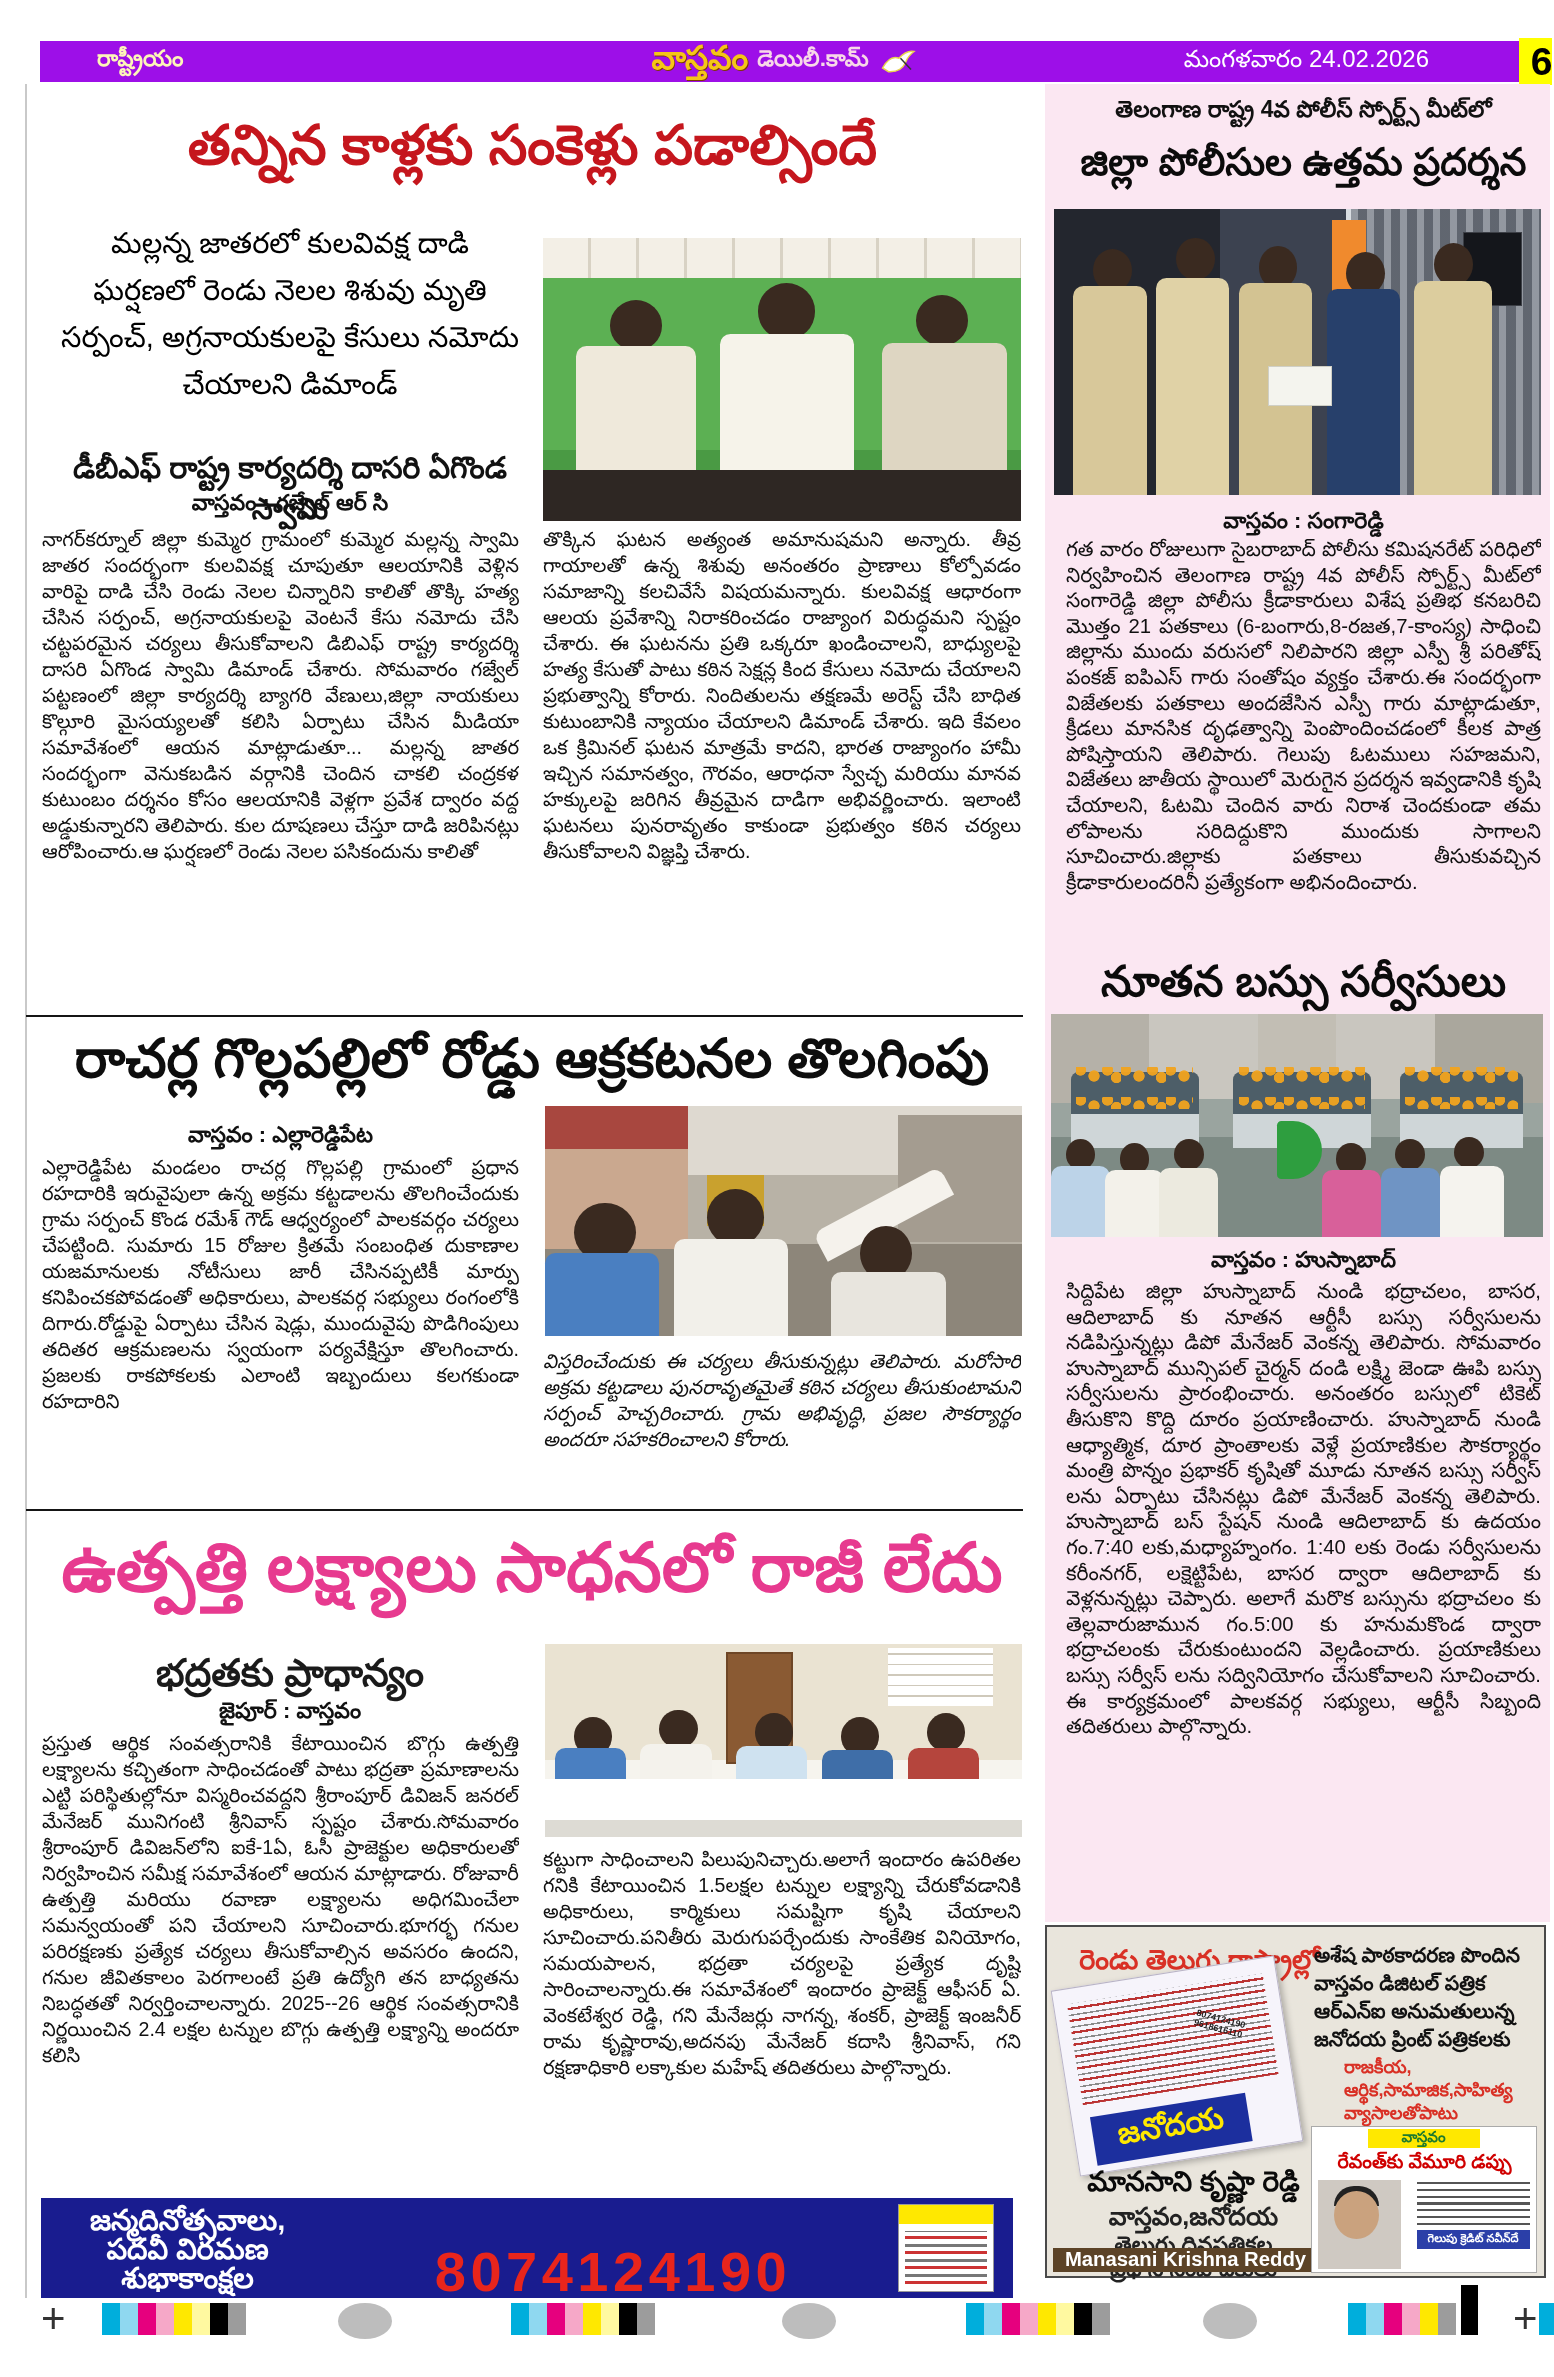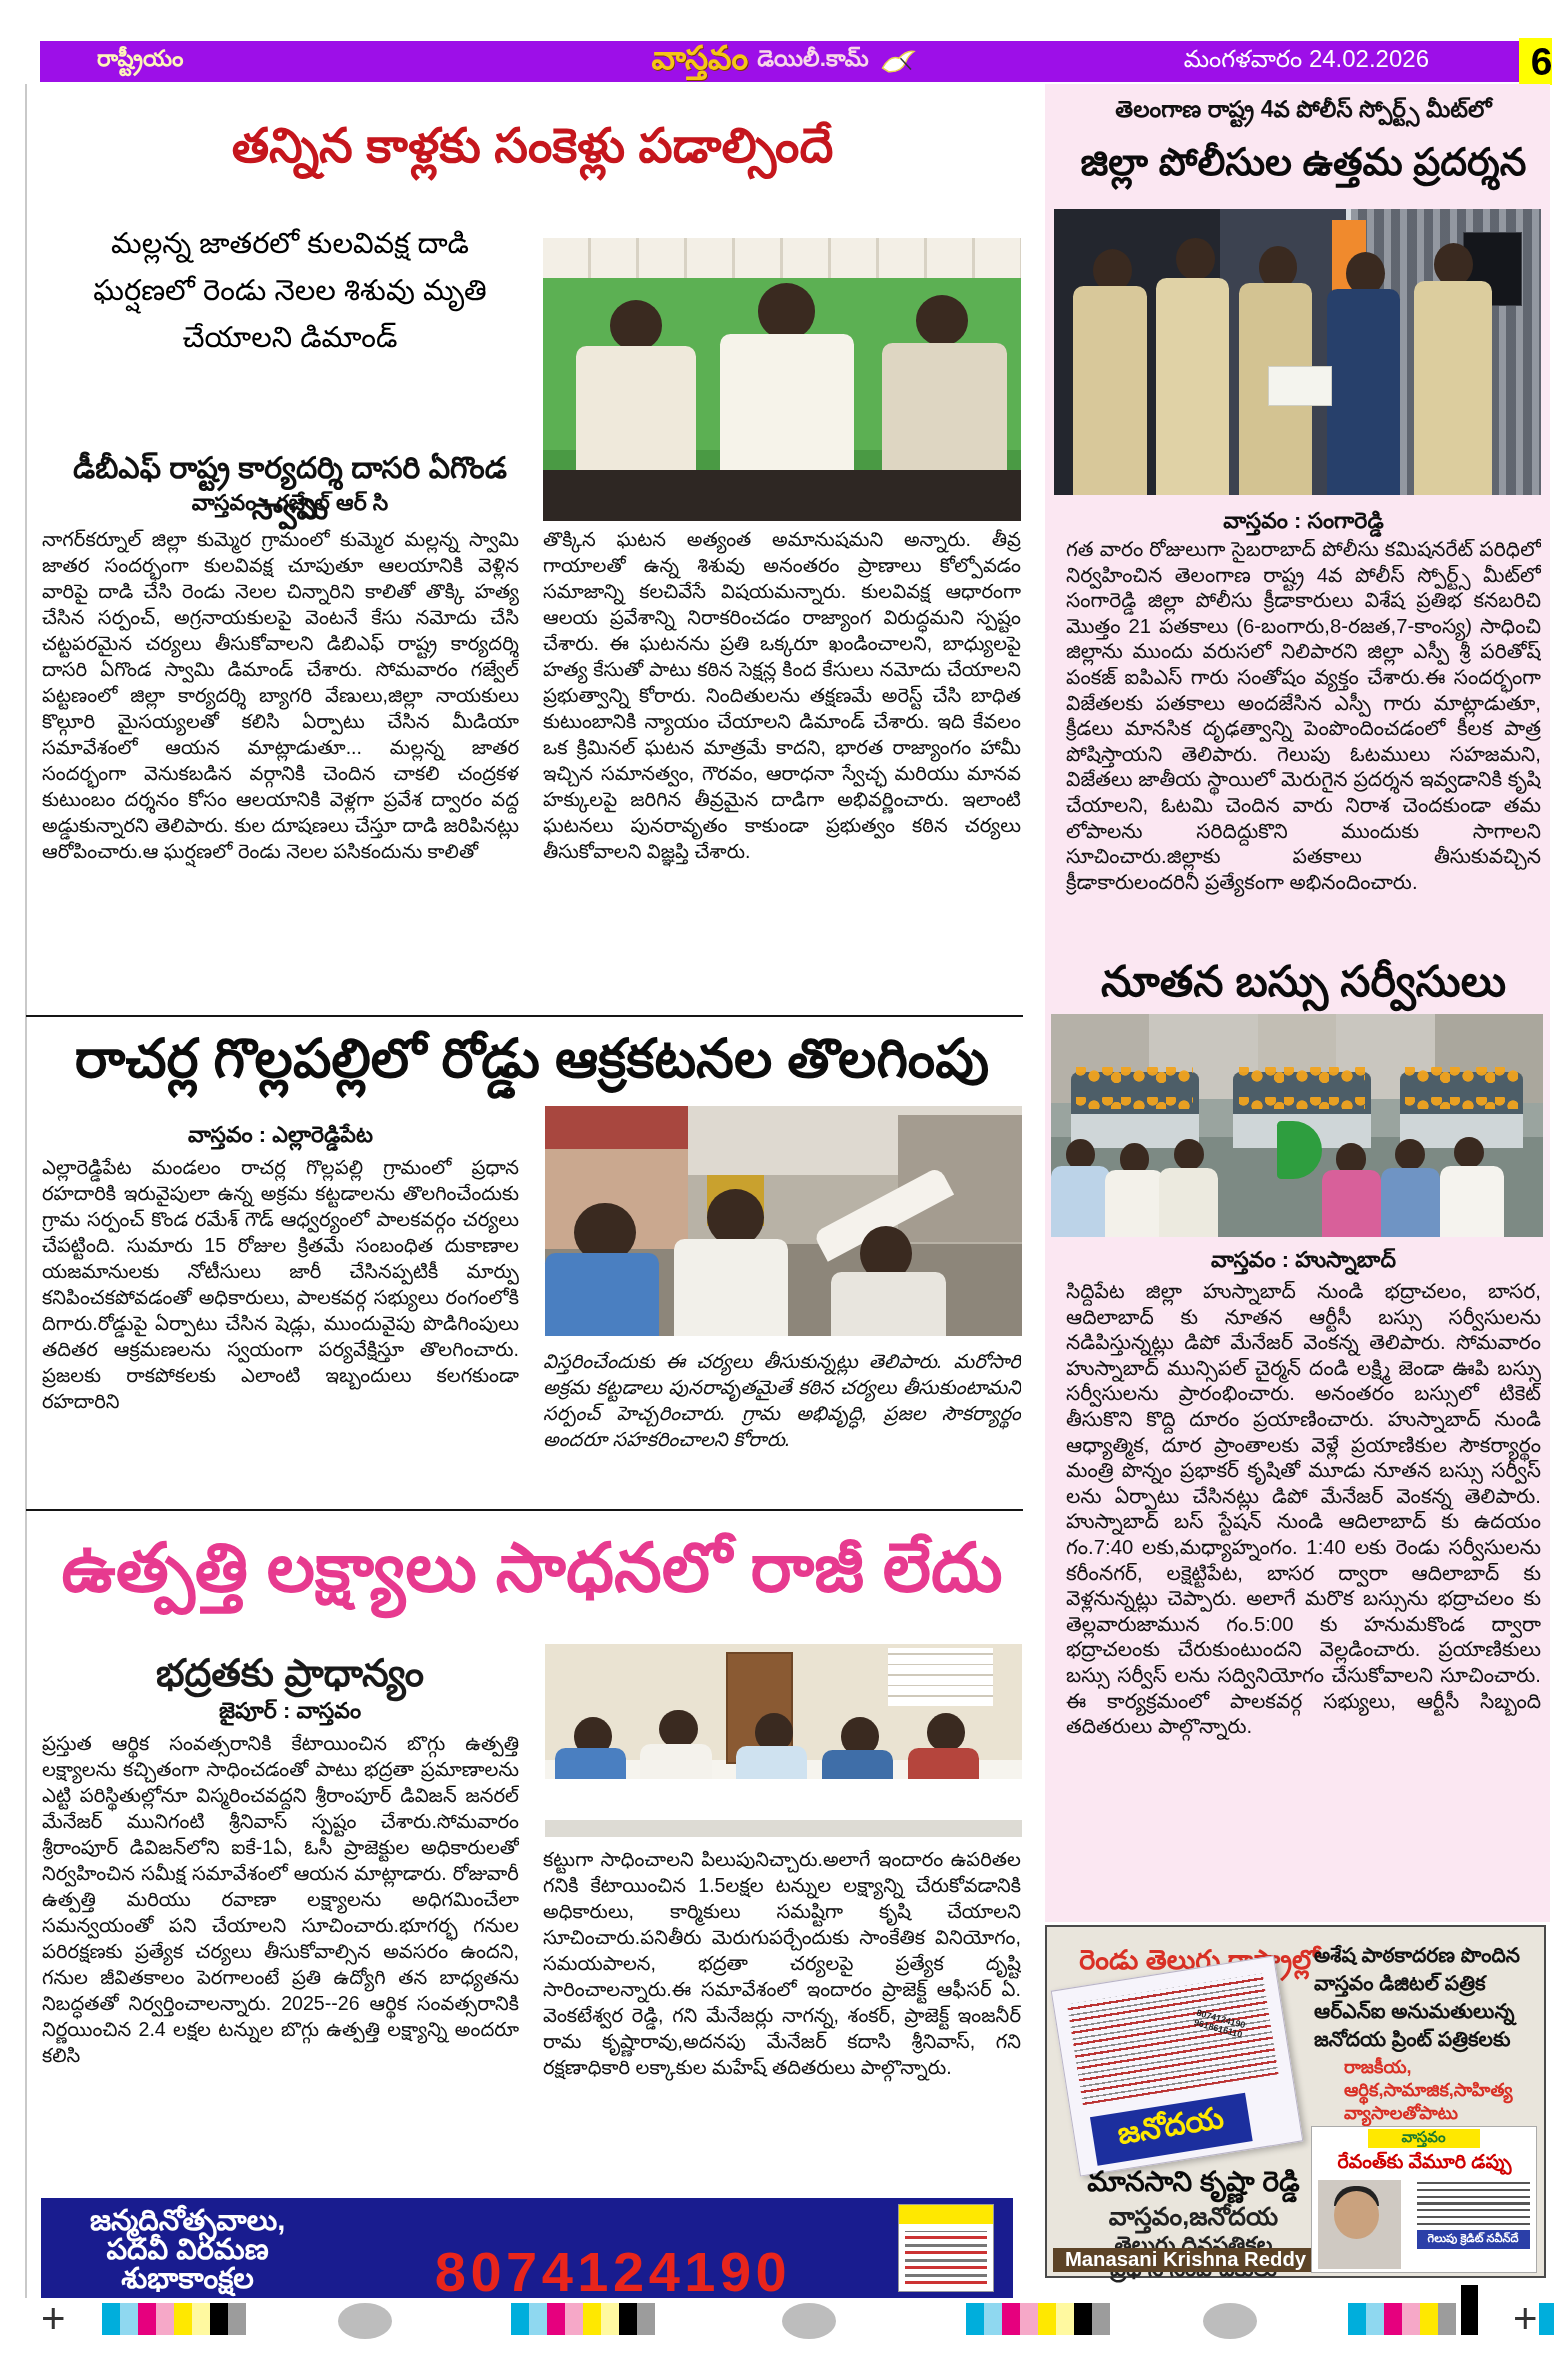--- a/index.html
+++ b/index.html
@@ -15,21 +15,21 @@
   .hdr{left:40px;top:41px;width:1479px;height:41px;background:#9d0fe8;display:flex;align-items:center;}
   .hdr-section{color:#fdf6b8;font-size:22.6px;font-weight:bold;margin-left:45px;}
   .hdr-center{position:absolute;left:481px;width:526px;display:flex;align-items:center;justify-content:center;gap:9px;}
   .masthead{color:#f5c518;font-size:33px;font-weight:bold;text-shadow:0.8px 0.8px 0 #7a3c00;}
   .masthead-suffix{color:#f8d7e8;font-size:22.6px;font-weight:bold;}
   .hdr-date{position:absolute;right:90px;color:#ffffff;font-size:24px;}
   .pagebox{left:1519px;top:38px;width:33px;height:47px;background:#ffff00;color:#000;
            font-size:39px;font-weight:bold;display:flex;align-items:center;justify-content:center;}
 
   
-  .h1-red{left:30px;top:89px;width:993px;height:120px;color:#c5161d;font-size:48px;font-weight:bold;line-height:113px;}
+  .h1-red{left:30px;top:89px;width:993px;height:120px;color:#c5161d;font-size:55px;font-weight:bold;line-height:113px;}
   .deck{left:30px;top:220px;width:508px;color:#000;font-size:29px;line-height:47px;}
   .deck div{margin:0;}
   .attr{left:30px;top:451px;width:508px;font-size:30px;font-weight:bold;}
   .dateline{font-size:22px;font-weight:bold;}
   .body-text{font-size:19.6px;line-height:26px;color:#101010;}
 
   .rule{background:#151515;height:2.3px;}
 
   .h2-black{left:29px;top:1024px;width:994px;height:71px;color:#0d0d0d;font-size:54px;font-weight:bold;line-height:69px;}
   .h3-pink{left:29px;top:1522px;width:994px;height:93px;color:#e73a8f;font-size:68px;font-weight:bold;line-height:90px;}
@@ -152,20 +152,21 @@
     </span>
     <span class="hdr-date">మంగళవారం 24.02.2026</span>
   </div>
   <div class="abs pagebox">6</div>
   <div class="leftline"></div>
 
   <div class="abs h1-red ctr">తన్నిన కాళ్లకు సంకెళ్లు పడాల్సిందే</div>
   <div class="abs deck ctr">
     <div>మల్లన్న జాతరలో కులవివక్ష దాడి</div>
     <div>ఘర్షణలో రెండు నెలల శిశువు మృతి</div>
+    <div>సర్పంచ్, అగ్రనాయకులపై కేసులు నమోదు</div>
     <div>చేయాలని డిమాండ్</div>
   </div>
   <div class="abs attr ctr">డీబీఎఫ్ రాష్ట్ర కార్యదర్శి దాసరి ఏగొండ స్వామి</div>
   <div class="abs dateline ctr" style="left:30px;top:490px;width:508px;">వాస్తవం : గజ్వేల్ ఆర్ సి</div>
 
   <div class="abs ph ph1" style="left:543px;top:238px;width:478px;height:283px;">
     <div class="banner"></div>
     <div class="head" style="left:14%;top:22%;width:11%;height:18%;"></div>
     <div class="torso" style="left:7%;top:38%;width:25%;height:45%;background:#efe9db;"></div>
     <div class="head" style="left:45%;top:16%;width:12%;height:20%;"></div>

